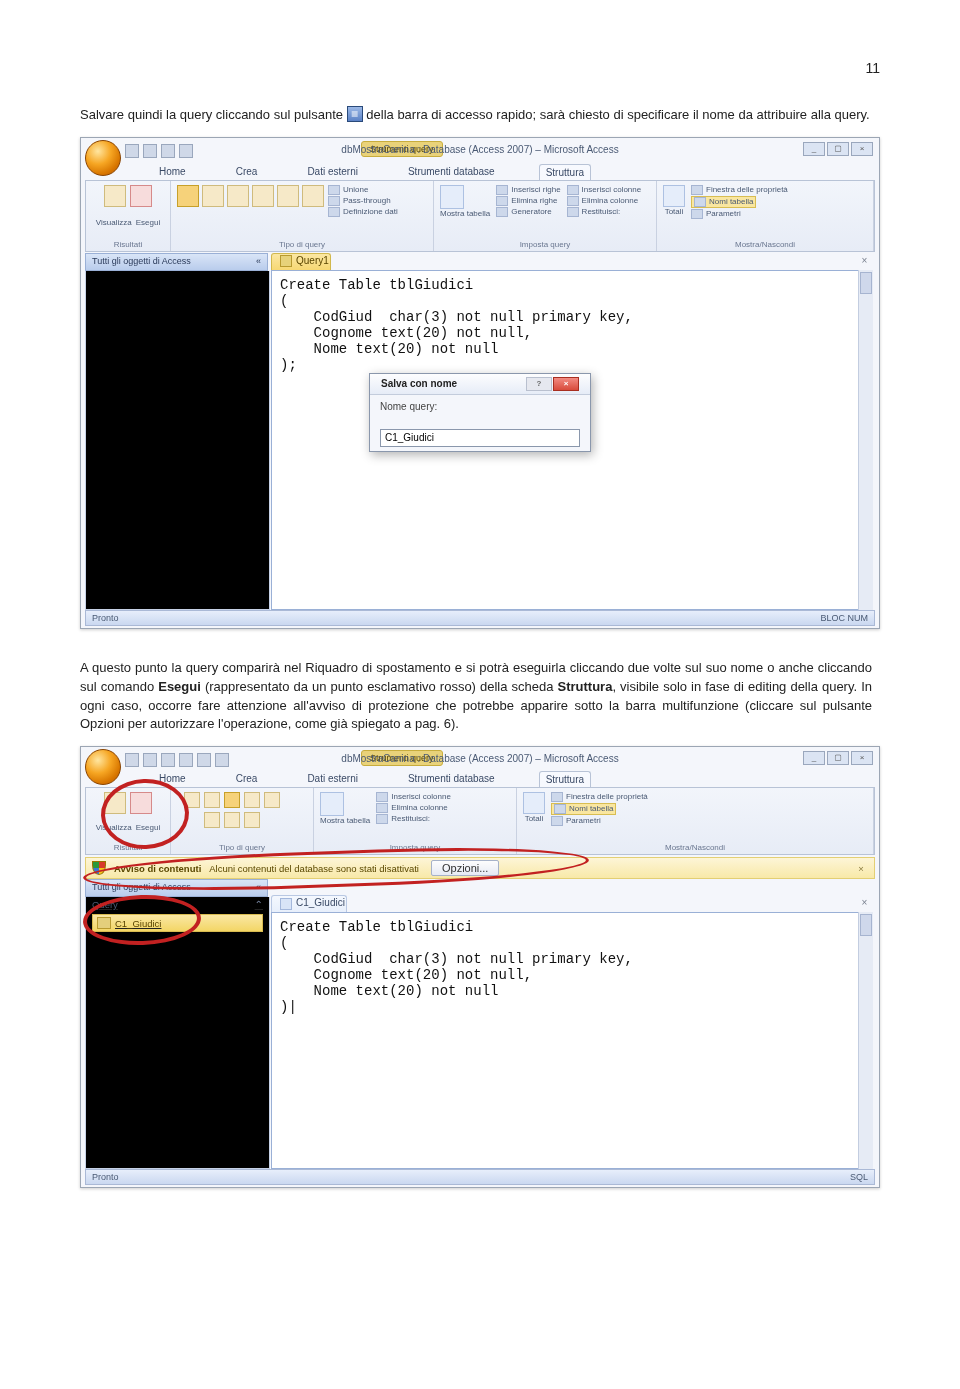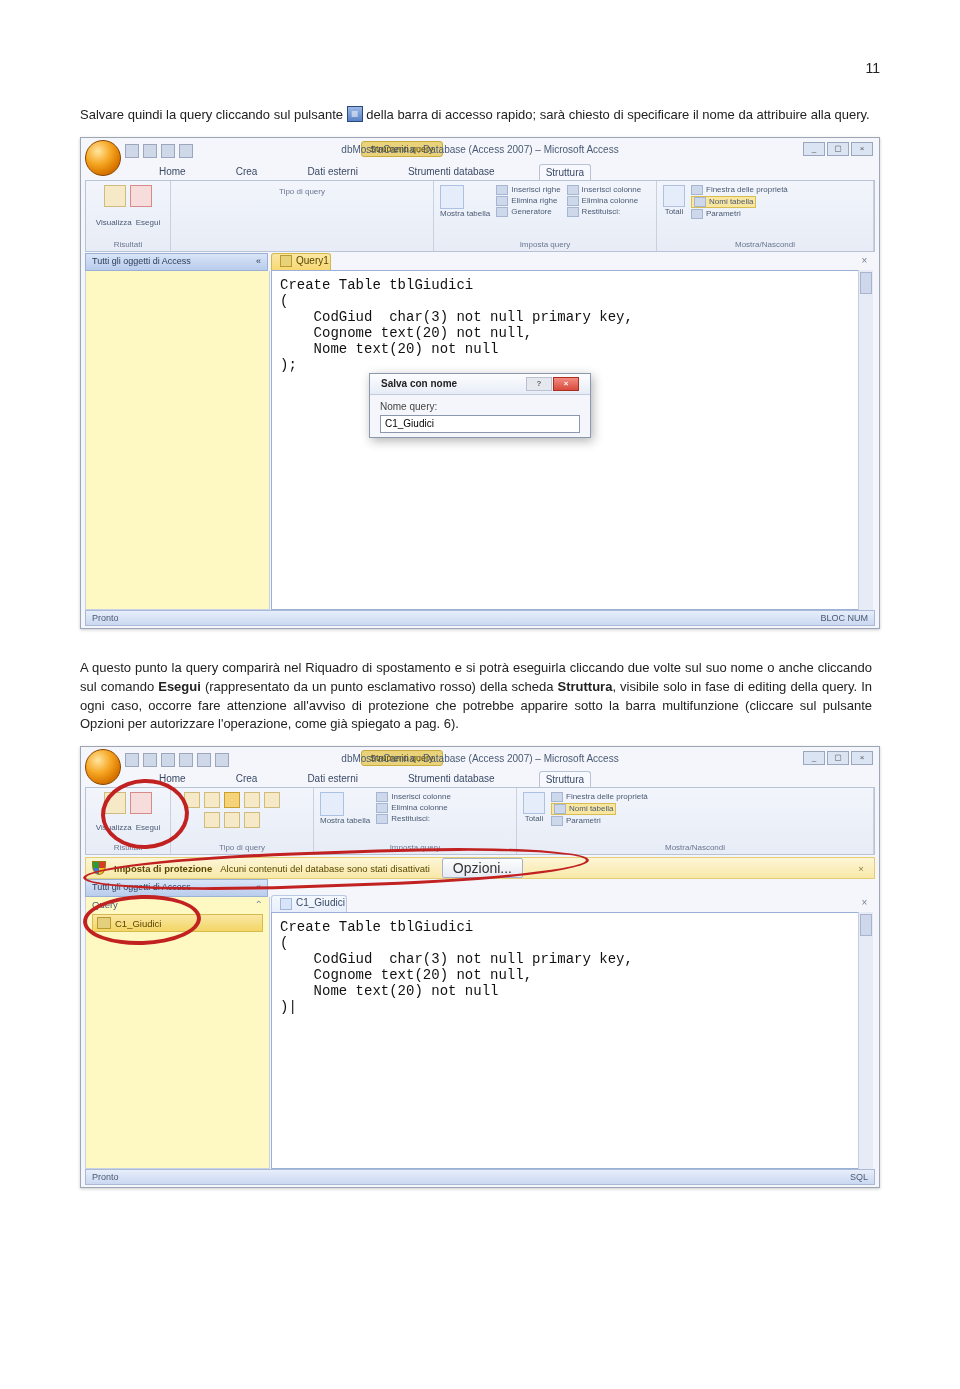--- a/index.html
+++ b/index.html
@@ -160,23 +160,24 @@
     background: linear-gradient(#d9e5f7,#b9ccec);
     border: 1px solid #9ab0d6;
     font-size: 9px; color: #2a3a5a;
     padding: 2px 6px;
     box-sizing: border-box;
   }
   .navpane {
     position: absolute;
     top: 133px; left: 4px; bottom: 18px;
     width: 183px;
-    background: #fef9c3;
+    background: #000000;
     border: 1px solid #c7d2e7;
     border-top: none;
+    text-decoration: underline;
   }
   
   .worktab {
     position: absolute;
     top: 115px; left: 190px;
     height: 16px;
     padding: 1px 1px 1px 8px;
     background: linear-gradient(#fbe7a3,#f6d66d);
     border: 1px solid #d1b84d;
     border-bottom: none;
@@ -236,21 +237,21 @@
   }
   .dialog .dtitle .dclosebox {
     display:flex; gap:1px;
   }
   .dialog .dtitle .dclosebox span {
     width:24px; height:12px; font-size:8px; text-align:center; line-height:12px;
   }
   .dialog .dtitle .dclosebox .red { background:linear-gradient(#f28b82,#d84b3c); color:#fff; border:1px solid #a82e20; }
   .dialog .dtitle .dclosebox .gr  { background:#e6e8ef; border:1px solid #b9c0cf; color:#666; }
   .dialog .dbody { padding: 6px 10px 4px 10px; }
-  .dialog label { display:block; margin-bottom:3px; color:#444; }
+  .dialog label { display:block; margin-bottom:17px; color:#444; }
   .dialog input[type=text] {
     width: 100%; box-sizing:border-box;
     height: 18px; padding: 1px 4px;
     border: 1px solid #8a97ac;
     font-size: 10px;
   }
   .dialog .dbtns {
     display:flex; justify-content:flex-end; gap:8px;
     padding: 6px 10px 8px 10px;
   }
@@ -289,21 +290,21 @@
     background: conic-gradient(#d83a2a 0 25%, #f5c518 0 50%, #3a78d8 0 75%, #2a9a3a 0);
     border-radius: 0 0 50% 50%/0 0 70% 70%;
     border:1px solid #9a7400;
   }
   .secbar .optbtn {
     margin-left: 4px;
     padding: 1px 10px;
     background: linear-gradient(#fdfdfd,#e6eaf4);
     border: 1px solid #a6b2c9;
     border-radius: 2px;
-    font-size: 14px;
+    font-size: 11px;
     color: #333;
   }
   .secbar .secclose {
     margin-left:auto; width:14px; text-align:center; color:#8a7c40;
   }
   .shot2 .navpane-hdr { top: 132px; }
   .shot2 .navpane { top: 150px; }
   
   .shot2 .navpane-hdr { top: 132px; }
   .shot2 .navpane { top: 150px; }
@@ -380,20 +381,35 @@
         <i></i>
         <i style="background:#f7dcdc;border-color:#d68a8a;"></i>
       </div>
       <div style="display:flex;gap:4px;justify-content:center;">
         <span>Visualizza</span>
         <span>Esegui</span>
       </div>
       <div class="rg-label">Risultati</div>
     </div>
     <div class="ribbon-group" style="width:250px">
+      <div style="display:flex;gap:4px;align-items:flex-start;">
+        <div class="rg-icons" style="flex-direction:row;gap:3px;">
+          <i class="sel"></i>
+          <i></i>
+          <i></i>
+          <i></i>
+          <i></i>
+          <i></i>
+        </div>
+        <div class="rg-lines">
+          <span>Unione</span>
+          <span>Pass-through</span>
+          <span>Definizione dati</span>
+        </div>
+      </div>
       <div class="rg-label">Tipo di query</div>
     </div>
     <div class="ribbon-group" style="width:210px">
       <div style="display:flex;gap:6px;">
         <div style="text-align:center;">
           <i style="display:block;width:22px;height:22px;background:#e5edfa;border:1px solid #adc1e2;"></i>
           <span>Mostra tabella</span>
         </div>
         <div class="rg-lines">
           <span>Inserisci righe</span>
@@ -544,21 +560,21 @@
           <span style="background:#f9e6a0;border:1px solid #d8bd52;padding:0 2px;">Nomi tabella</span>
           <span>Parametri</span>
         </div>
       </div>
       <div class="rg-label">Mostra/Nascondi</div>
     </div>
   </div>
 
   <div class="secbar">
     <span class="shield"></span>
-    <b>Imposta di protezione</b>
+    <b>Avviso di contenuti</b>
     <span>Alcuni contenuti del database sono stati disattivati</span>
     <span class="optbtn">Opzioni...</span>
     <span class="secclose">×</span>
   </div>
 
   <div class="navpane-hdr">
     <span>Tutti gli oggetti di Access</span>
     <span style="float:right">«</span>
   </div>
   <div class="navpane">

